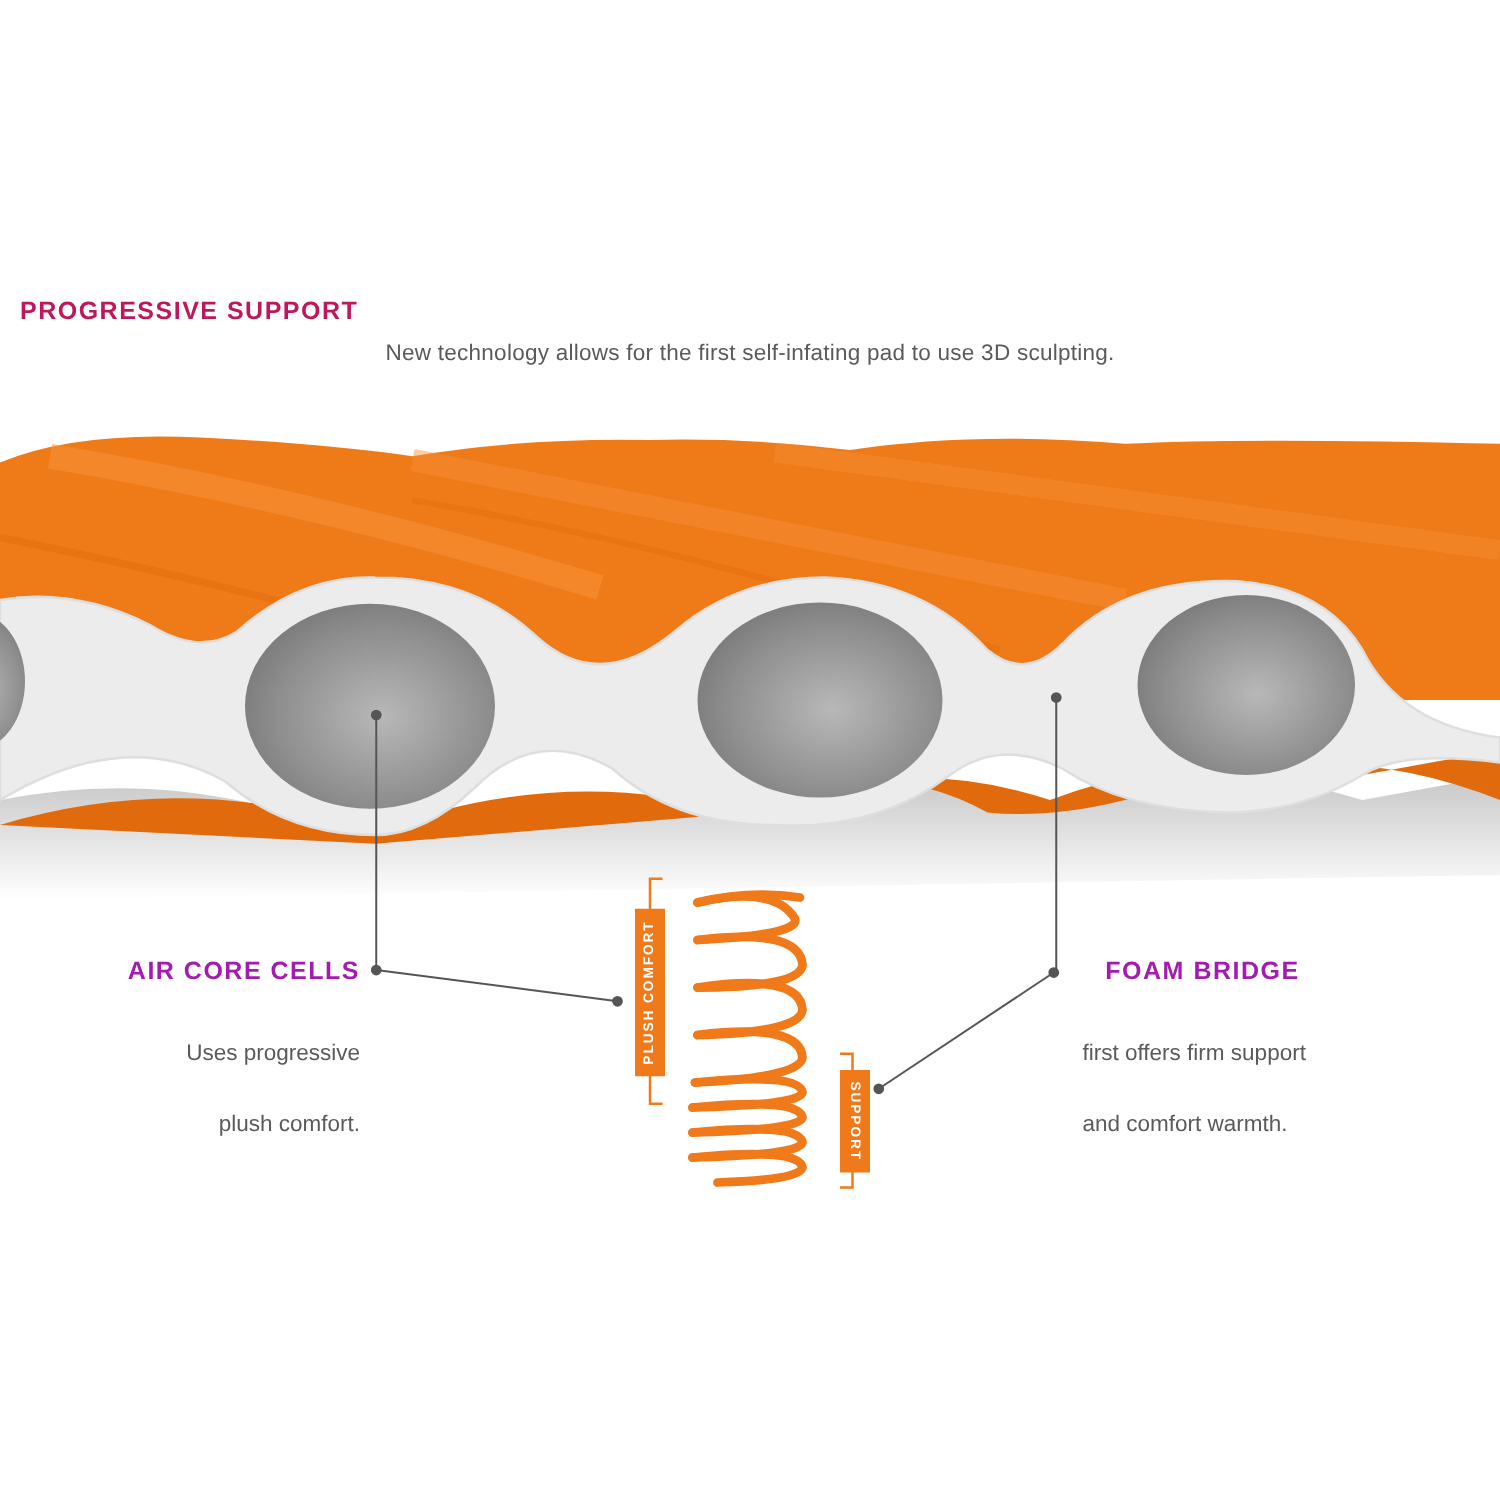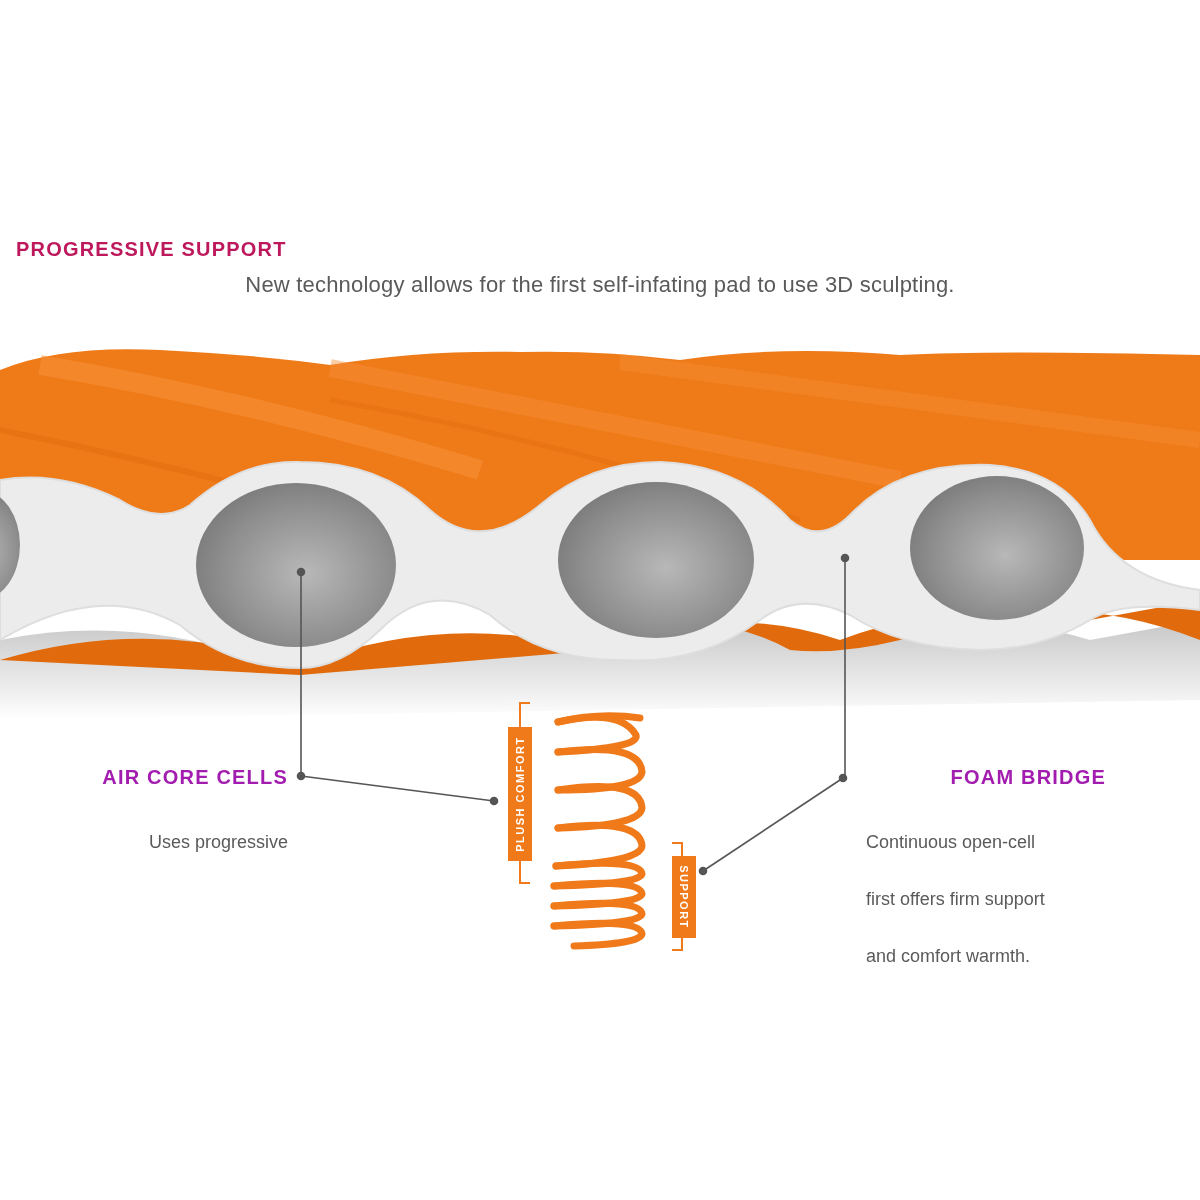--- a/index.html
+++ b/index.html
@@ -1,27 +1,27 @@
 <!DOCTYPE html>
 <html><head>
 <meta charset="utf-8">
 <style>
   html, body { margin: 0; padding: 0; background: #ffffff; }
   body { width: 1200px; height: 1200px; position: relative; overflow: hidden;
          font-family: "Liberation Sans", "DejaVu Sans", sans-serif; }
   .heading { position: absolute; top: 238px; left: 16px; width: 1200px; text-align: left;
              font-size: 20px; font-weight: bold; letter-spacing: 1.2px; color: #be185d; }
   .subheading { position: absolute; top: 272px; left: 0; width: 1200px; text-align: center;
-                font-size: 22px; color: #5a5a5a; letter-spacing: 0.2px; }
+                font-size: 18px; color: #5a5a5a; letter-spacing: 0.2px; }
   .illustration { position: absolute; left: 0; top: 330px; width: 1200px; height: 680px; }
   .callout-title { position: absolute; font-size: 20px; font-weight: bold; letter-spacing: 1.2px; color: #a21caf; }
   .callout-body { position: absolute; font-size: 18px; line-height: 26px; color: #5a5a5a; }
   .left-title { left: 102px; top: 766px; width: 186px; text-align: right; }
   .left-body { left: 60px; top: 798px; width: 228px; text-align: right; }
-  .right-title { left: 866px; top: 766px; width: 240px; text-align: right; }
+  .right-title { left: 842px; top: 766px; width: 240px; text-align: center; }
   .right-body { left: 866px; top: 798px; width: 260px; text-align: left; }
   .line { display: block; white-space: nowrap; margin-top: 31px; }
   .tag { position: absolute; background: #f07a1a; color: #ffffff; font-weight: bold;
          font-size: 11px; letter-spacing: 1.5px; display: flex; align-items: center; justify-content: center; }
   .tag span { white-space: nowrap; transform: rotate(-90deg); display: block; }
   .tag-plush { left: 508px; top: 727px; width: 24px; height: 134px; }
   .tag-support { left: 672px; top: 856px; width: 24px; height: 82px; }
   .tag-support span { transform: rotate(90deg); }
 </style>
 </head>
@@ -128,20 +128,20 @@
 <div class="tag tag-plush">
   <span>PLUSH COMFORT</span>
 </div>
 <div class="tag tag-support">
   <span>SUPPORT</span>
 </div>
 
 <div class="callout-title left-title">AIR CORE CELLS</div>
 <div class="callout-body left-body">
   <span class="line">Uses progressive</span>
+  <span class="line">plush comfort.</span>
 </div>
 
 <div class="callout-title right-title">FOAM BRIDGE</div>
 <div class="callout-body right-body">
-  <span class="line">Continuous open-cell</span>
   <span class="line">first offers firm support</span>
   <span class="line">and comfort warmth.</span>
 </div>
 
 </body></html>

